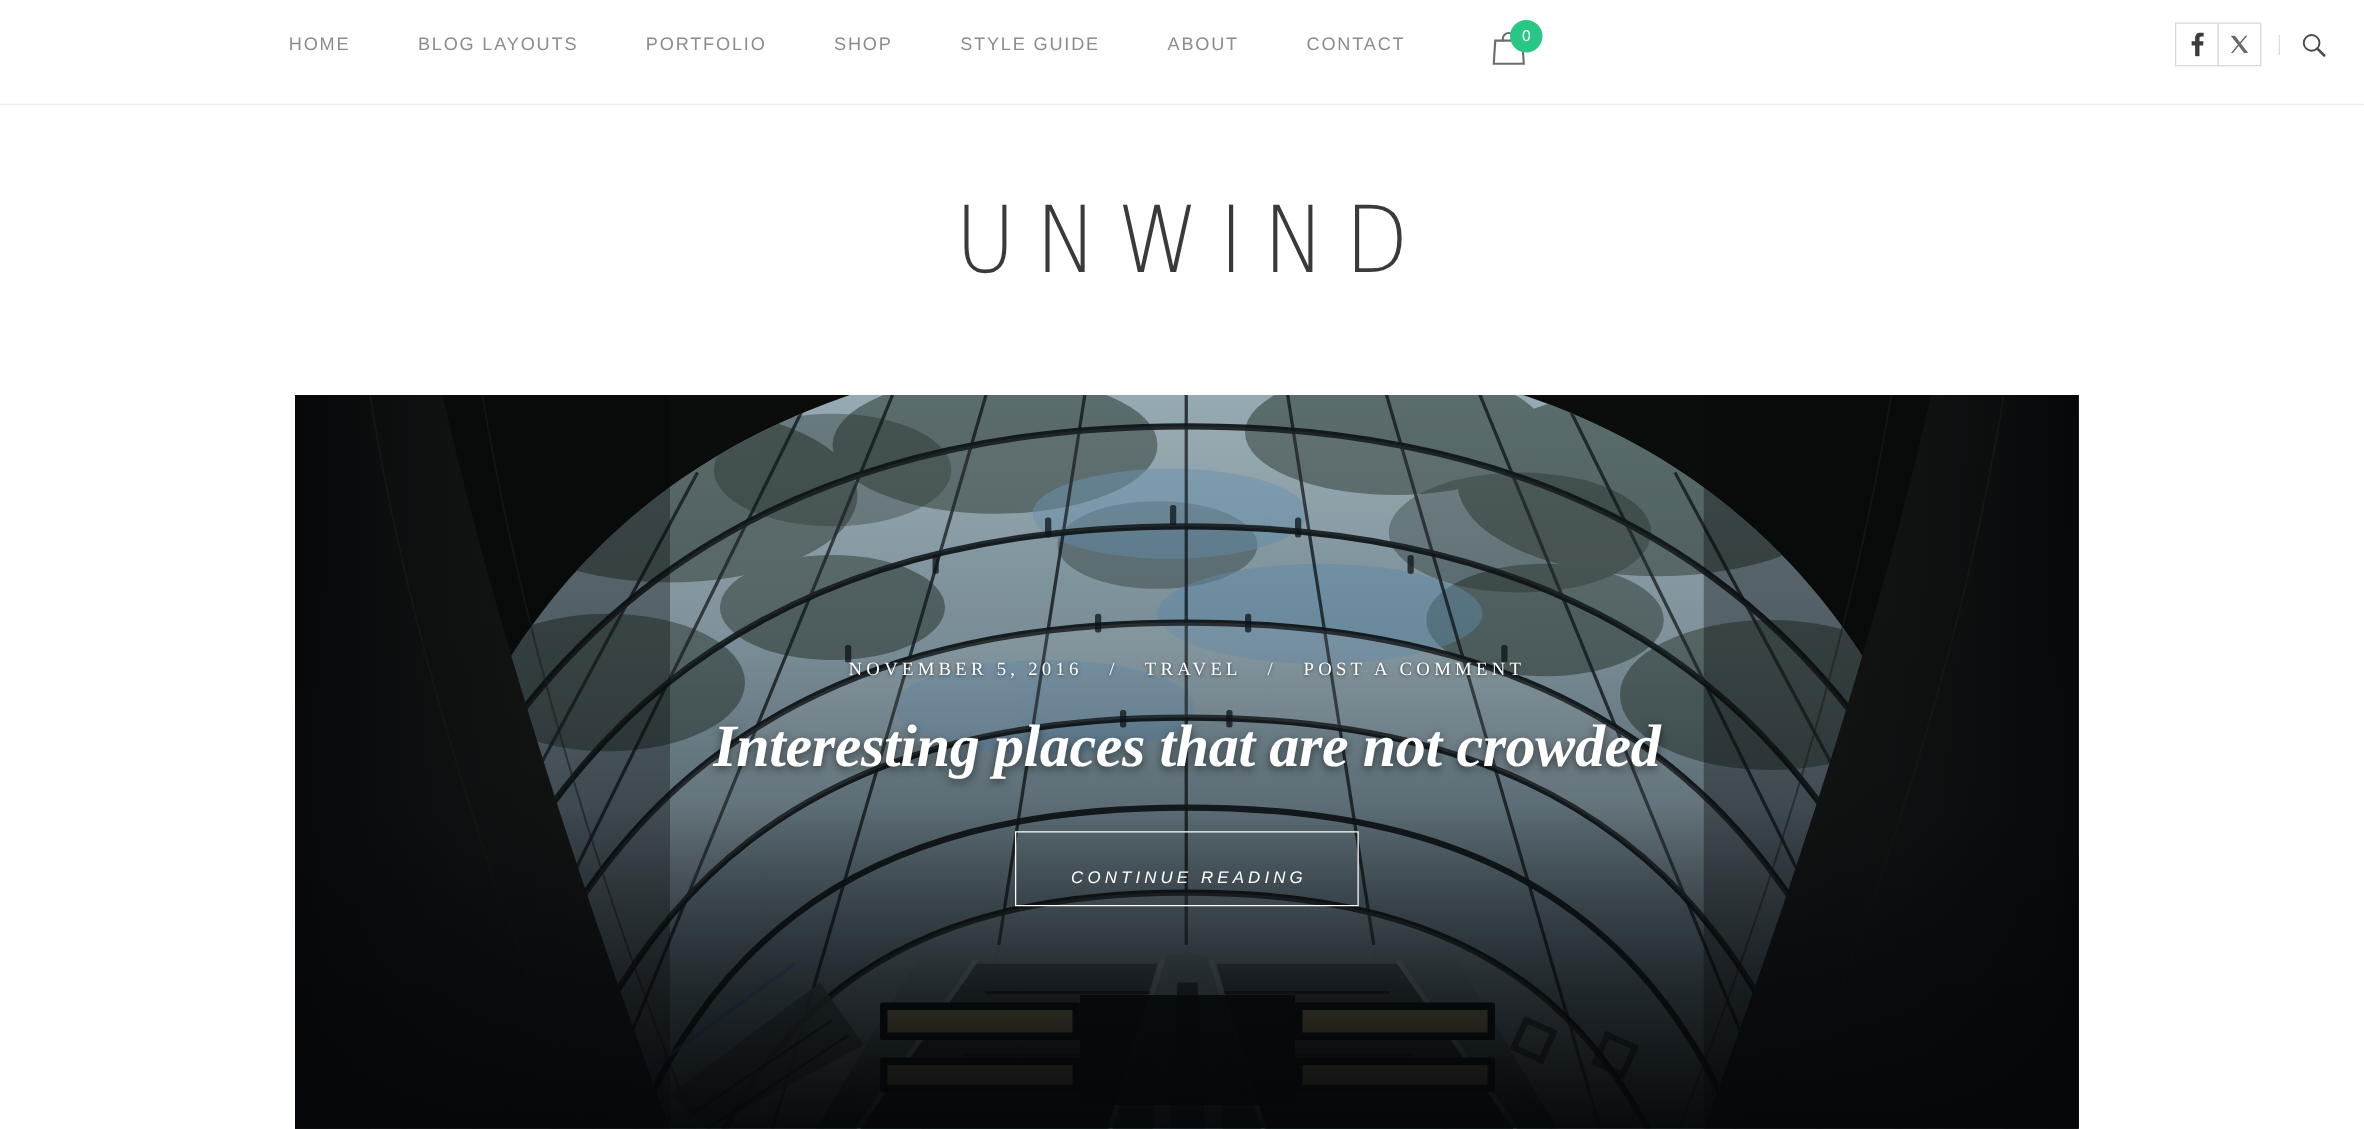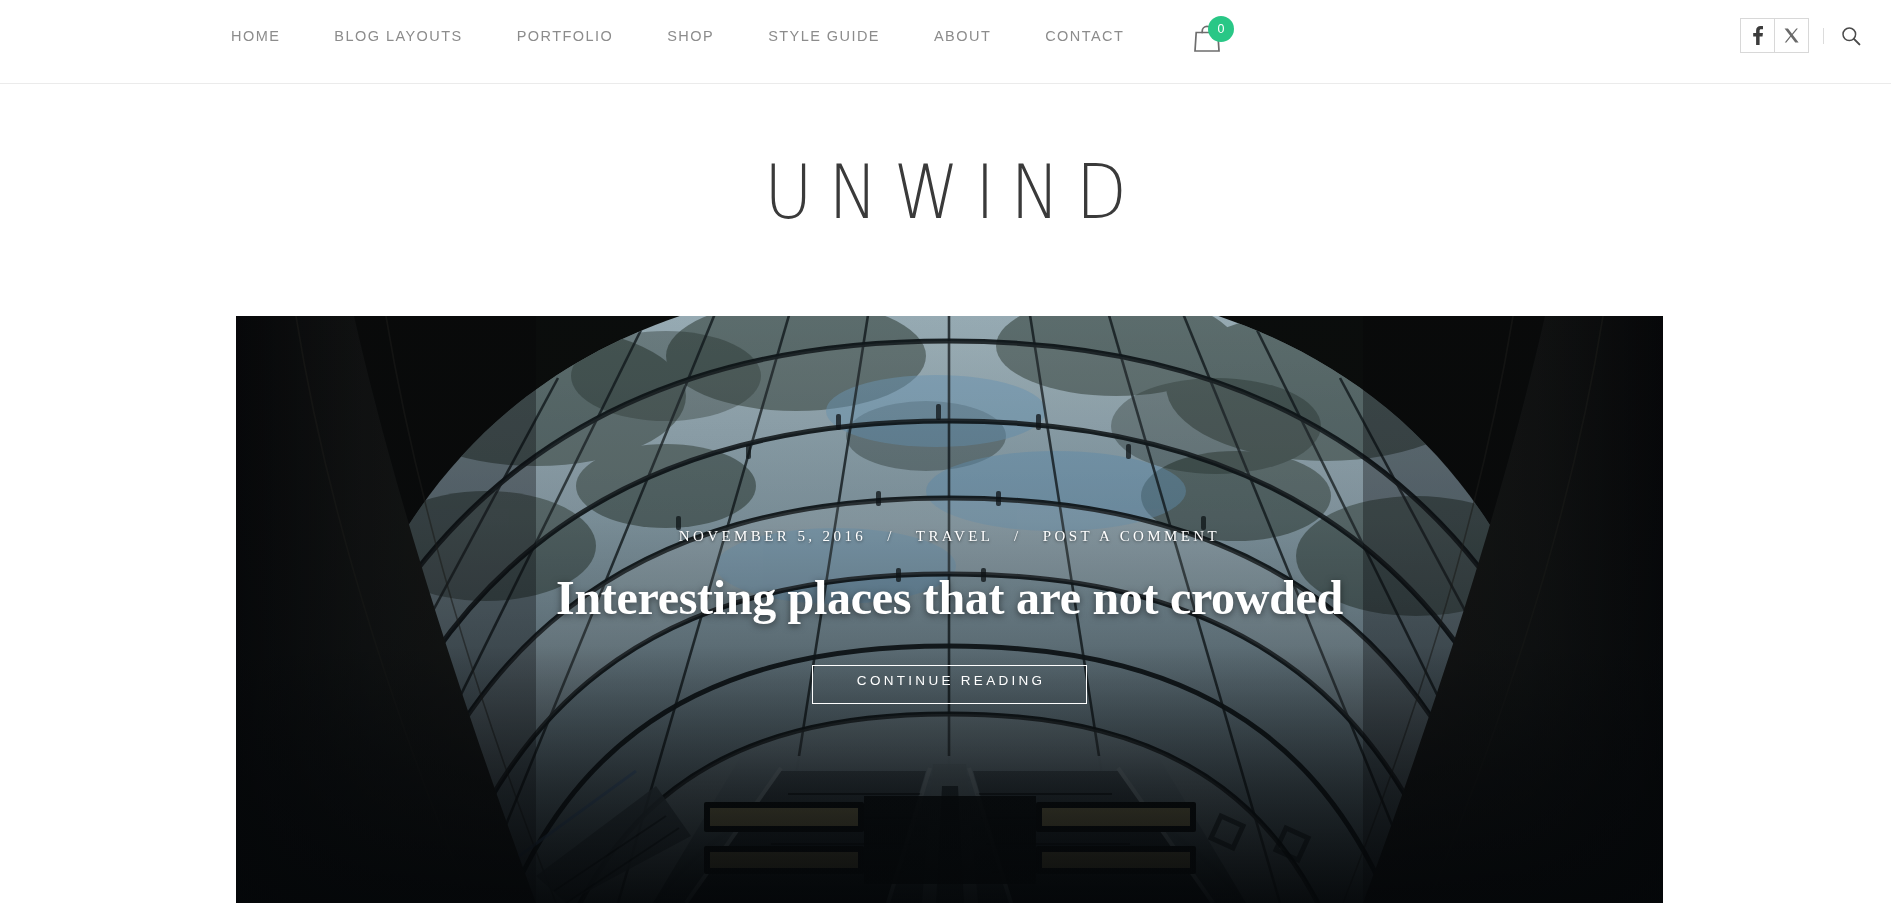--- a/index.html
+++ b/index.html
@@ -187,36 +187,38 @@
   .post-title {
     margin-top: 27px;
     font-family: "Liberation Serif", serif;
     font-weight: 700;
     font-size: 48px;
     line-height: 1.1;
     color: #ffffff;
     letter-spacing: -0.3px;
     text-shadow: 0 2px 7px rgba(0,0,0,0.5);
     cursor: pointer;
+    font-style: italic;
   }
 
   .read-more {
     margin: 40px auto 0;
     display: inline-block;
-    padding: 8px 41px 16px;
+    padding: 29px 41px 16px;
     border: 1px solid #ffffff;
     font-family: "Liberation Sans", sans-serif;
     font-size: 13.5px;
     letter-spacing: 3.3px;
     color: #ffffff;
     text-transform: uppercase;
     background: transparent;
     cursor: pointer;
     text-indent: 3.3px;
     line-height: 1;
+    font-style: italic;
   }
 </style>
 </head>
 <body>
 
 <header class="site-header">
 
   <ul class="nav-list">
     <li class="nav-item">HOME</li>
     <li class="nav-item">BLOG LAYOUTS</li>

